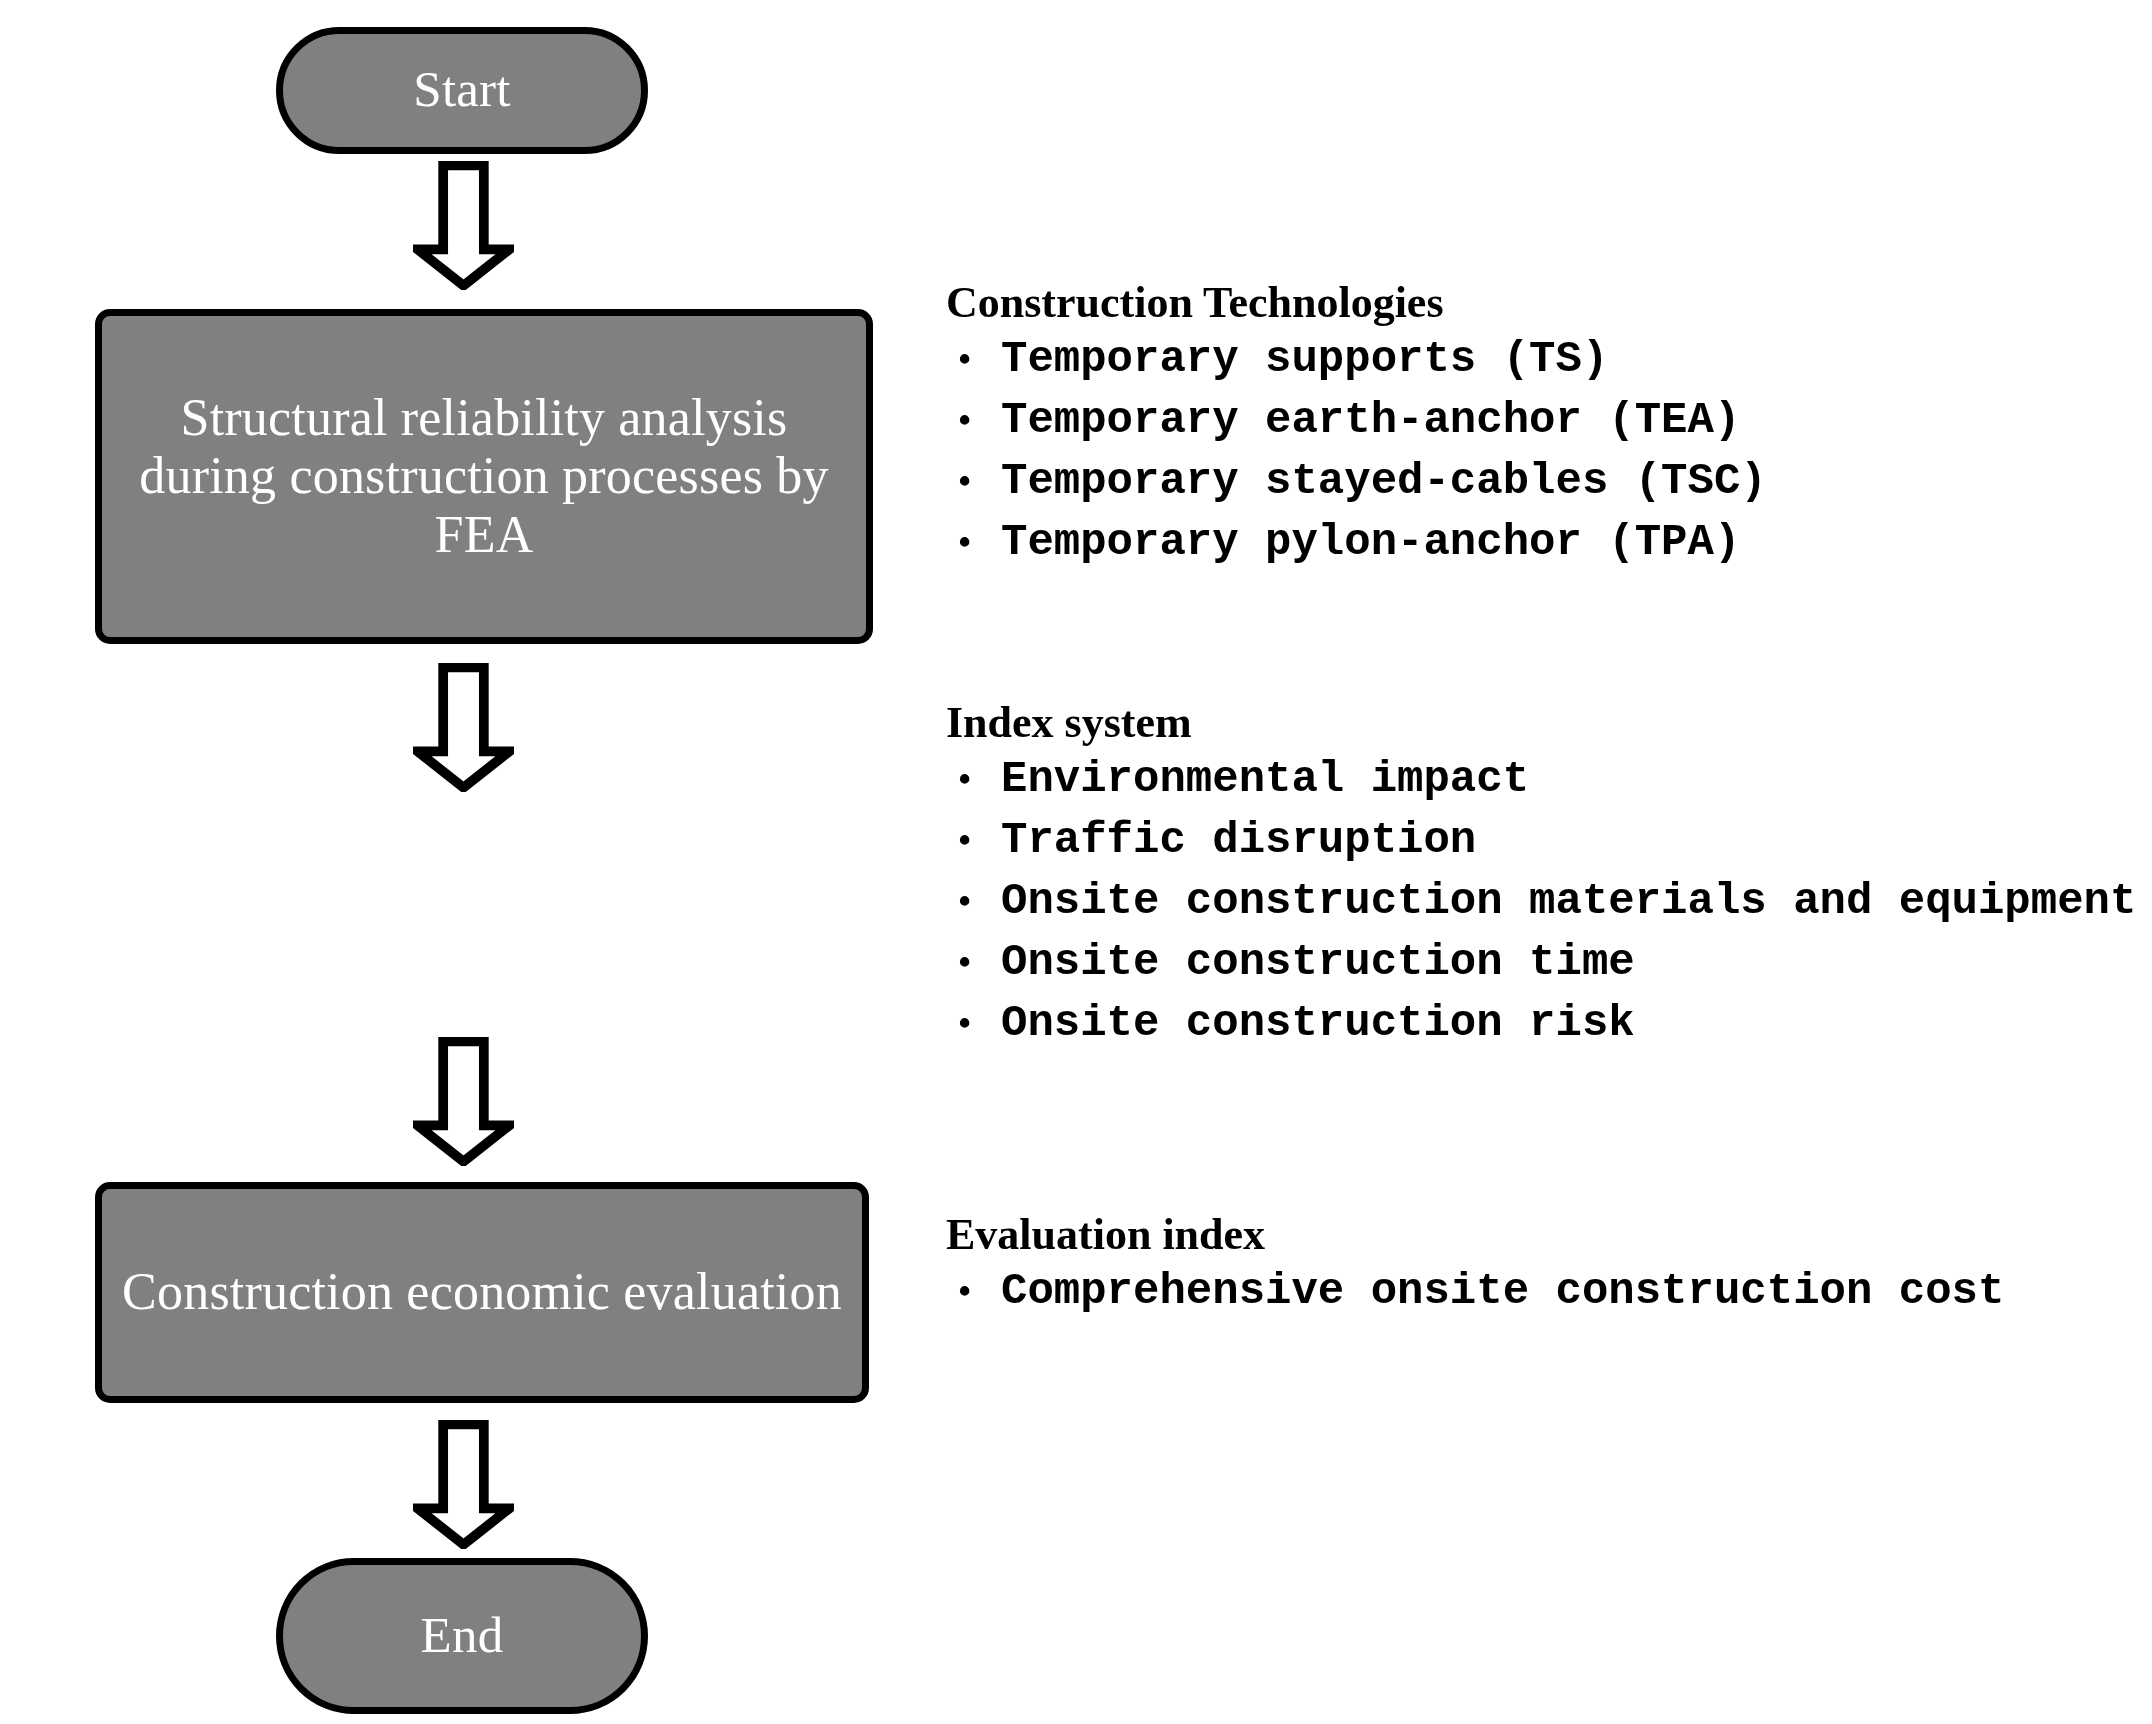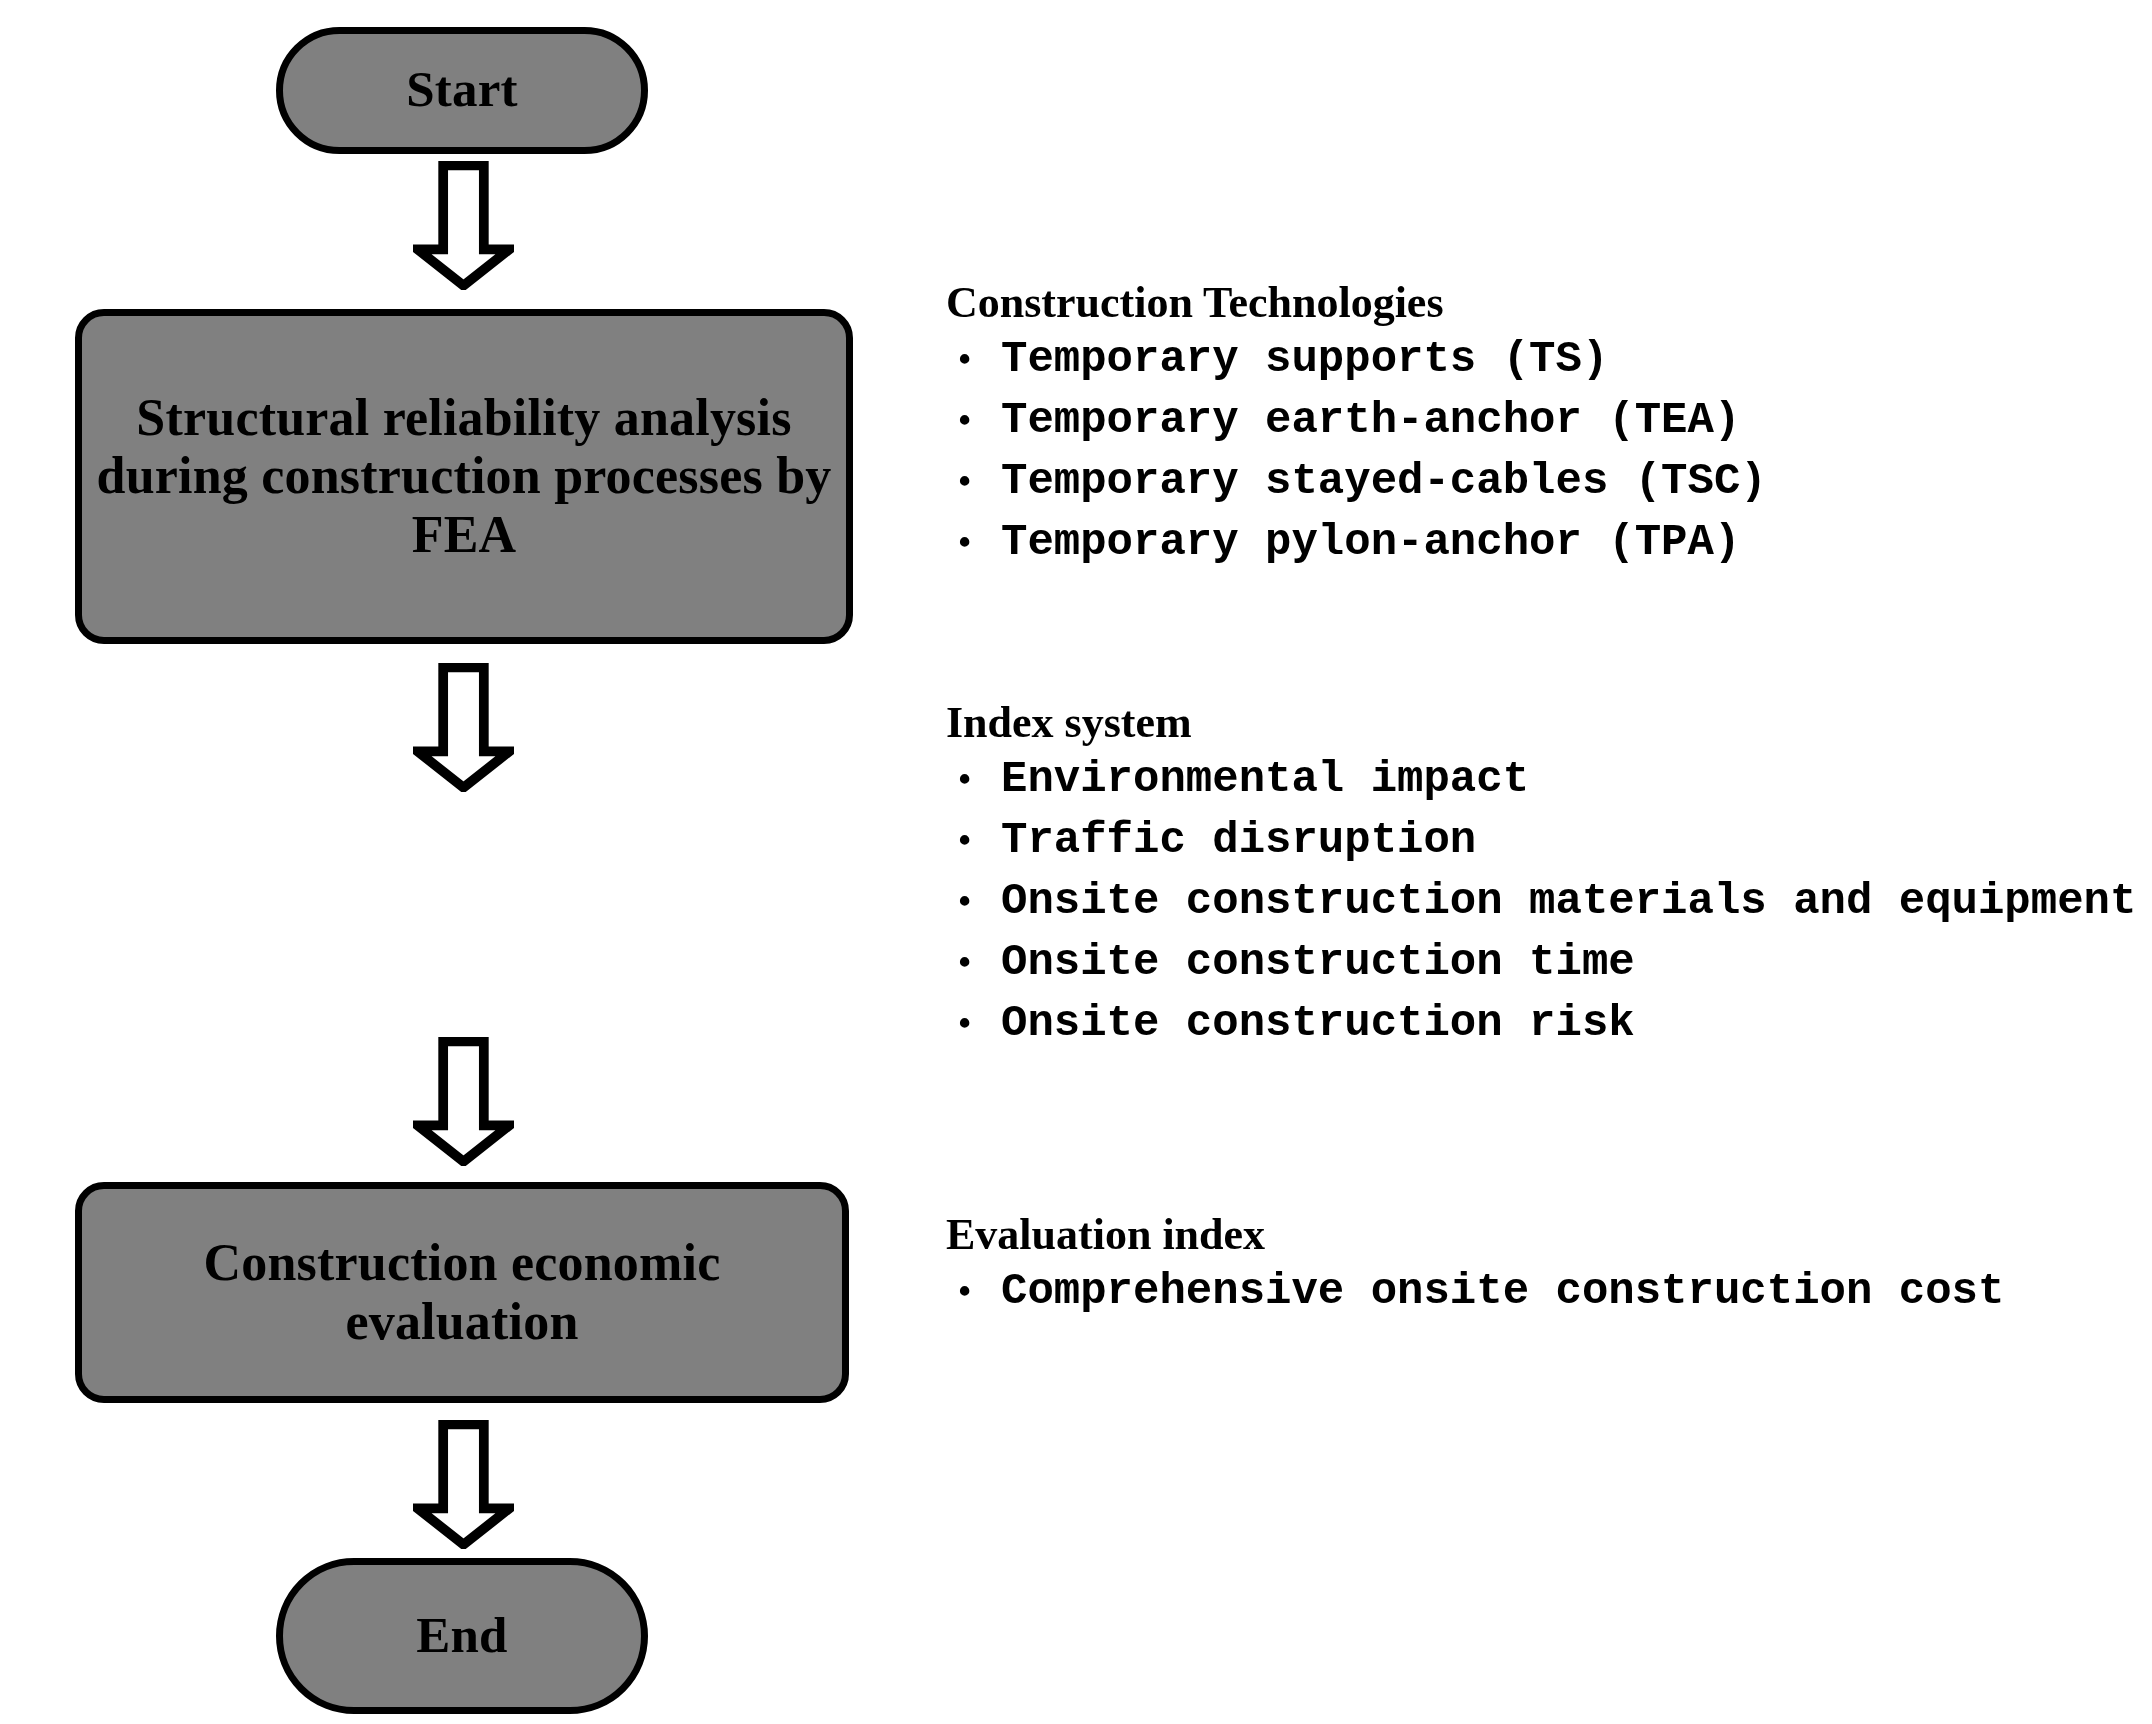--- a/index.html
+++ b/index.html
@@ -21,31 +21,31 @@
     height: 1725px;
     background: #ffffff;
   }
 
   
   .node {
     position: absolute;
     background: #808080;
     border: 7px solid #000000;
     box-sizing: border-box;
-    color: #000000;
-    font-weight: bold;
+    color: #ffffff;
+    font-weight: normal;
     display: flex;
     align-items: center;
     justify-content: center;
     text-align: center;
     line-height: 1.12;
     letter-spacing: 0.2px;
   }
   .node.terminator { border-radius: 8821px; }
-  .node.process { border-radius: 29px; }
+  .node.process { border-radius: 15px; margin-left: 20px; }
 
   .node-label {
     display: block;
     width: 100%;
     padding: 0 12.4px;
     box-sizing: border-box;
     white-space: pre-line;
   }
 
   

